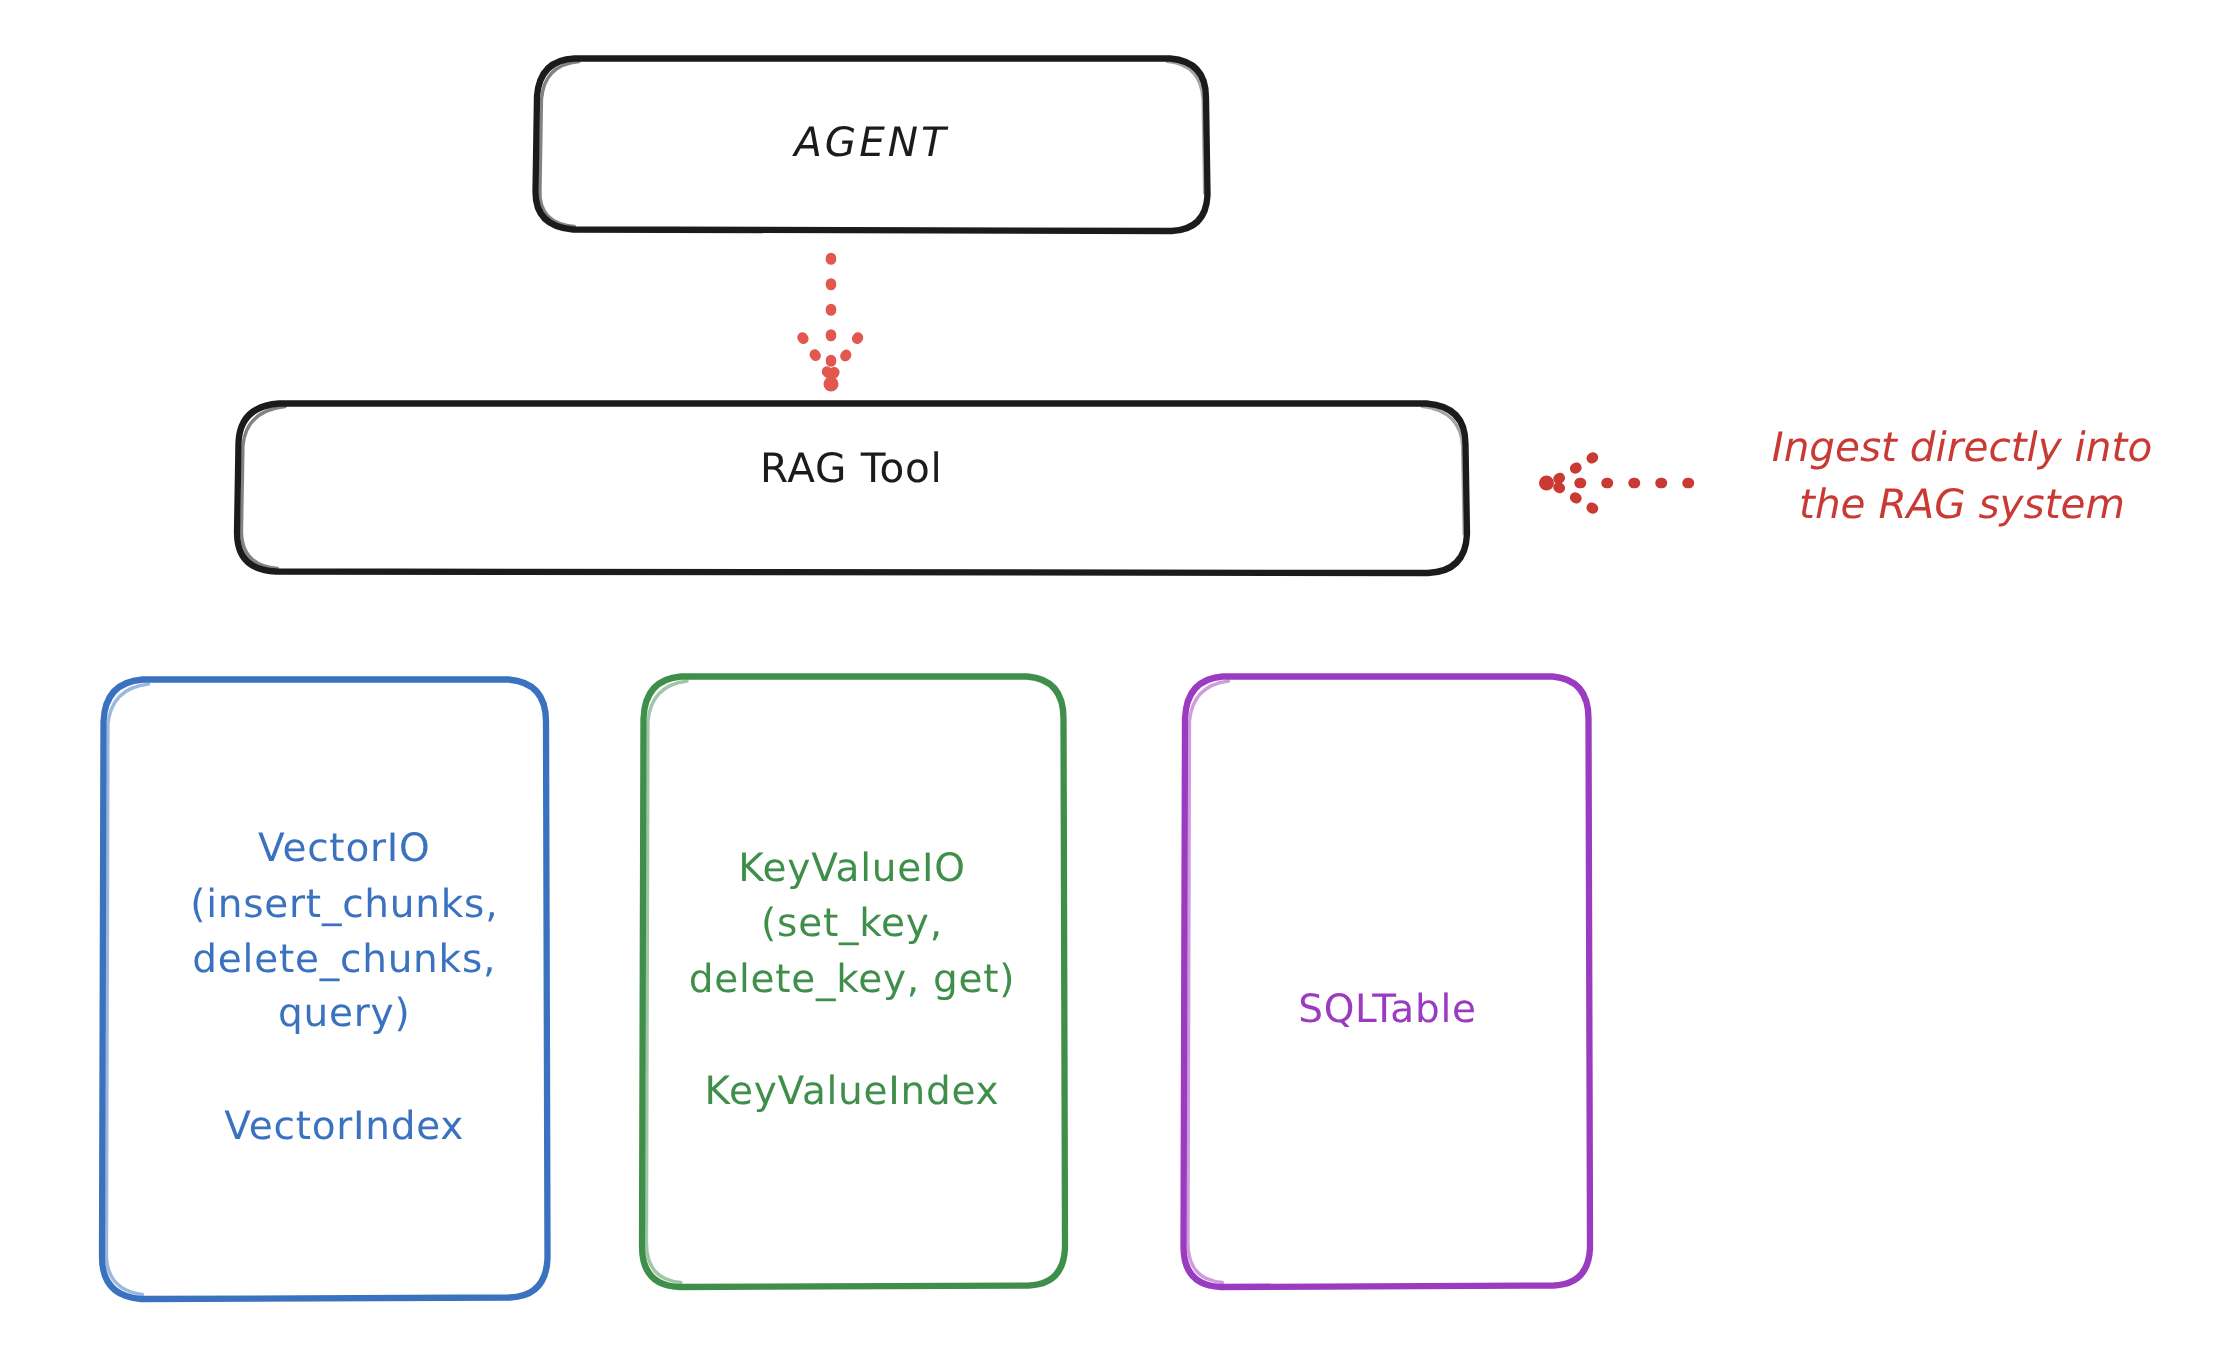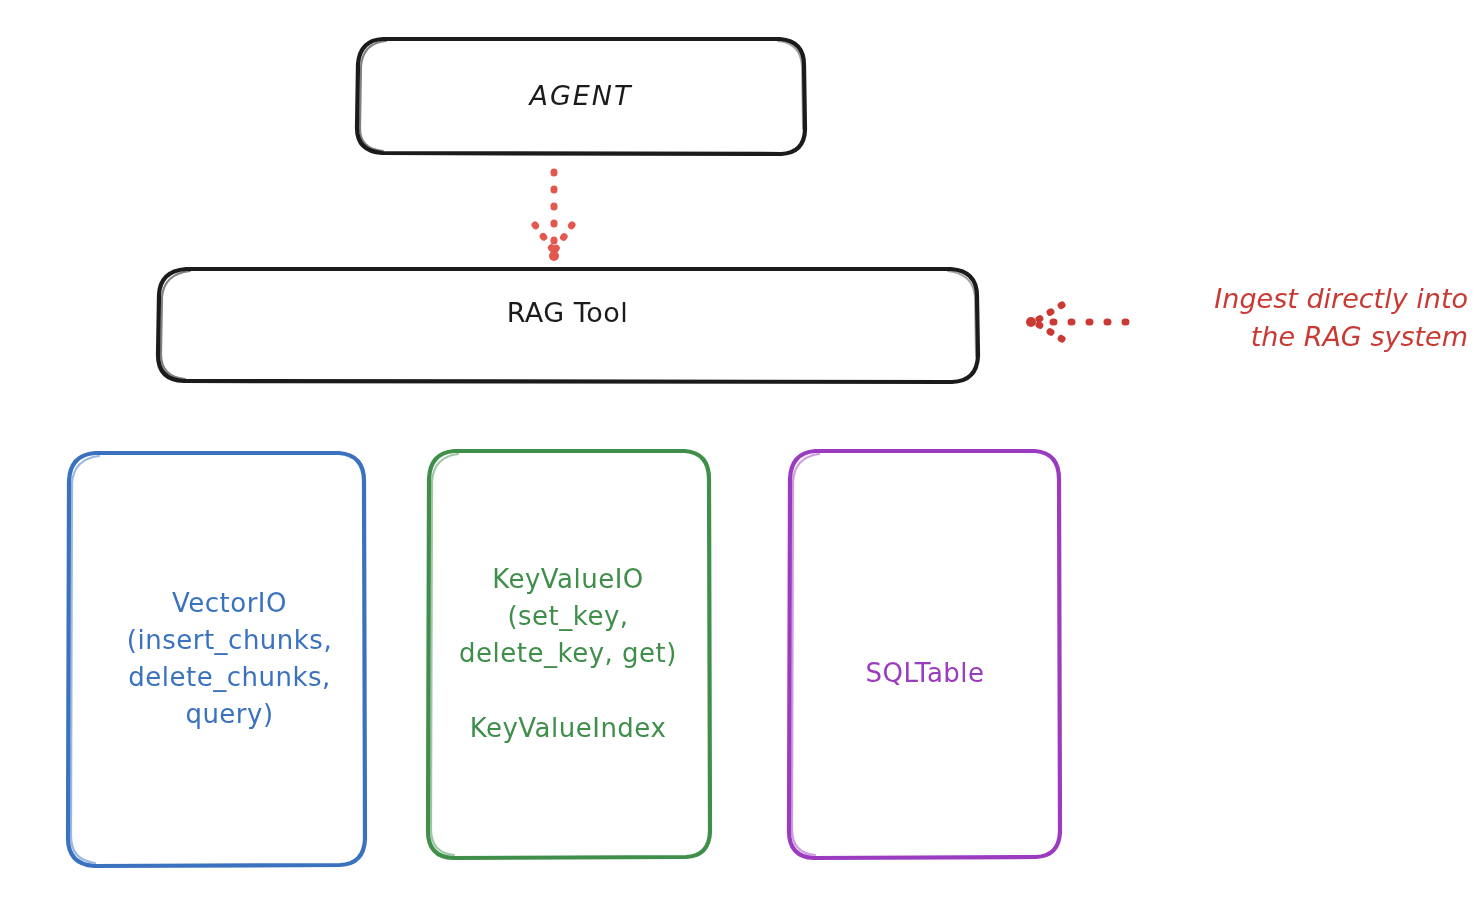--- a/index.html
+++ b/index.html
@@ -110,21 +110,21 @@
     top: 280px;
     width: 320px;
     z-index: 3;
   }
   #annotation .ann-text {
     font-size: 27px;
     line-height: 1.42;
     color: #ca3a34;
     font-weight: 500;
     white-space: pre-line;
-    text-align: right;
+    text-align: center;
     font-style: italic;
   }
 </style>
 </head>
 <body>
 
 <svg id="canvas" viewBox="0 0 1484 910" xmlns="http://www.w3.org/2000/svg">
 
   <g>
     <path d="M383 39 Q360 40 358 64 L357 128 Q357 151 382 153 L781 154 Q804 153 805 130 L804 65 Q804 41 780 39 Z" fill="#ffffff" stroke="#1b1b1b" stroke-width="4.2" stroke-linecap="round" stroke-linejoin="round"></path>
@@ -174,20 +174,21 @@
 
 <div class="node" id="node-ragtool">
   <div class="node-label">RAG Tool</div>
 </div>
 
 <div class="node leaf" id="node-vectorio">
   <div class="node-label c-blue">VectorIO
 (insert_chunks,
 delete_chunks,
 query)</div>
+  <div class="node-label secondary c-blue">VectorIndex</div>
 </div>
 
 <div class="node leaf" id="node-keyvalueio">
   <div class="node-label c-green">KeyValueIO
 (set_key,
 delete_key, get)</div>
   <div class="node-label secondary c-green">KeyValueIndex</div>
 </div>
 
 <div class="node leaf" id="node-relationalio">

